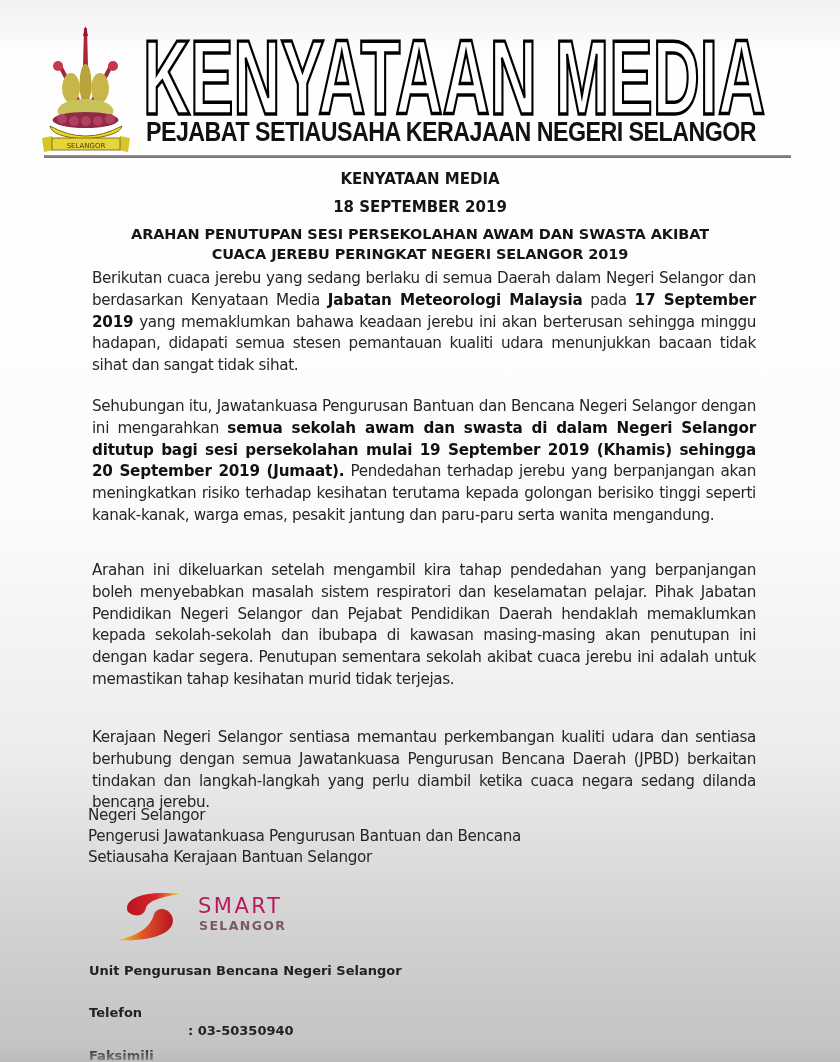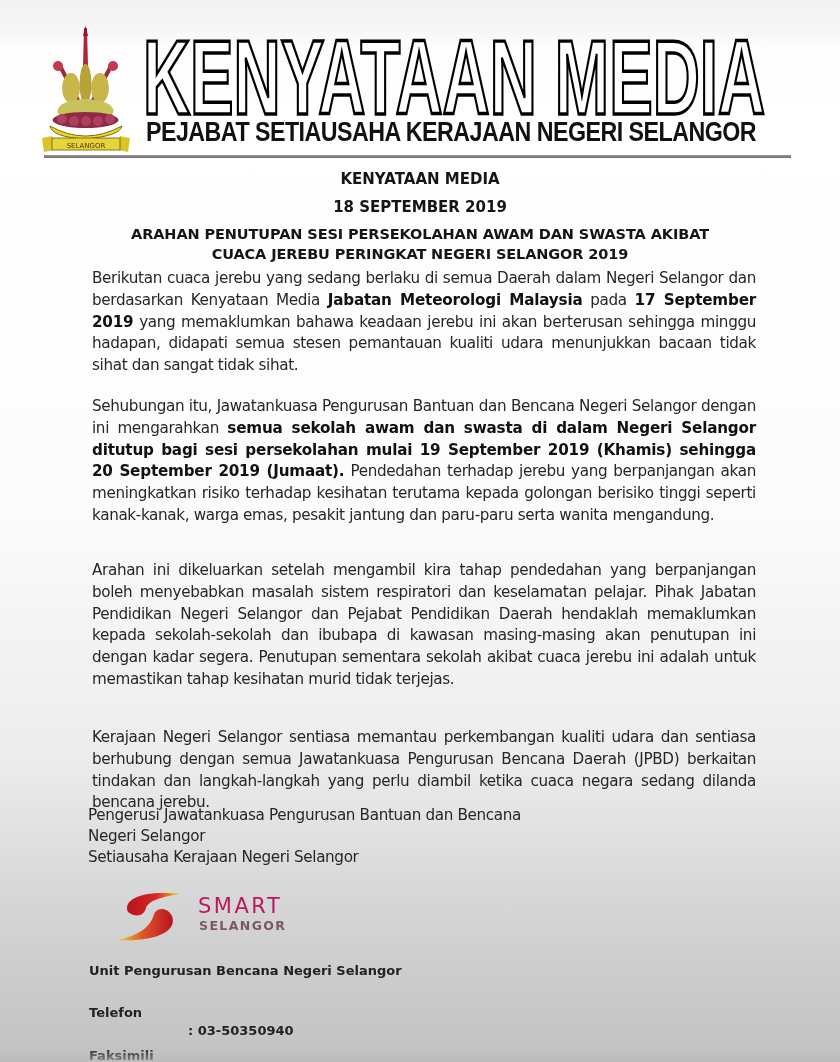--- a/index.html
+++ b/index.html
@@ -143,23 +143,23 @@
 
 <div id="para-3" class="abs para">
   <span>Arahan ini dikeluarkan setelah mengambil kira tahap pendedahan yang berpanjangan boleh menyebabkan masalah sistem respiratori dan keselamatan pelajar. Pihak Jabatan Pendidikan Negeri Selangor dan Pejabat Pendidikan Daerah hendaklah memaklumkan kepada sekolah-sekolah dan ibubapa di kawasan masing-masing akan penutupan ini dengan kadar segera. Penutupan sementara sekolah akibat cuaca jerebu ini adalah untuk memastikan tahap kesihatan murid tidak terjejas.</span>
 </div>
 
 <div id="para-4" class="abs para">
   <span>Kerajaan Negeri Selangor sentiasa memantau perkembangan kualiti udara dan sentiasa berhubung dengan semua Jawatankuasa Pengurusan Bencana Daerah (JPBD) berkaitan tindakan dan langkah-langkah yang perlu diambil ketika cuaca negara sedang dilanda bencana jerebu.</span>
 </div>
 
 <div id="signature" class="abs">
+  <div>Negeri Selangor</div>
   <div>Pengerusi Jawatankuasa Pengurusan Bantuan dan Bencana</div>
-  <div>Negeri Selangor</div>
-  <div>Setiausaha Kerajaan Negeri Selangor</div>
+  <div>Setiausaha Kerajaan Bantuan Selangor</div>
 </div>
 
 <div id="smart-logo" class="abs">
   <svg id="smart-mark" viewBox="0 0 90 60">
     <defs>
       <linearGradient id="sgTop" x1="0" y1="0" x2="1" y2="0">
         <stop offset="0" stop-color="#b8141e"></stop>
         <stop offset="0.55" stop-color="#d9262a"></stop>
         <stop offset="1" stop-color="#f2c418"></stop>
       </linearGradient>

